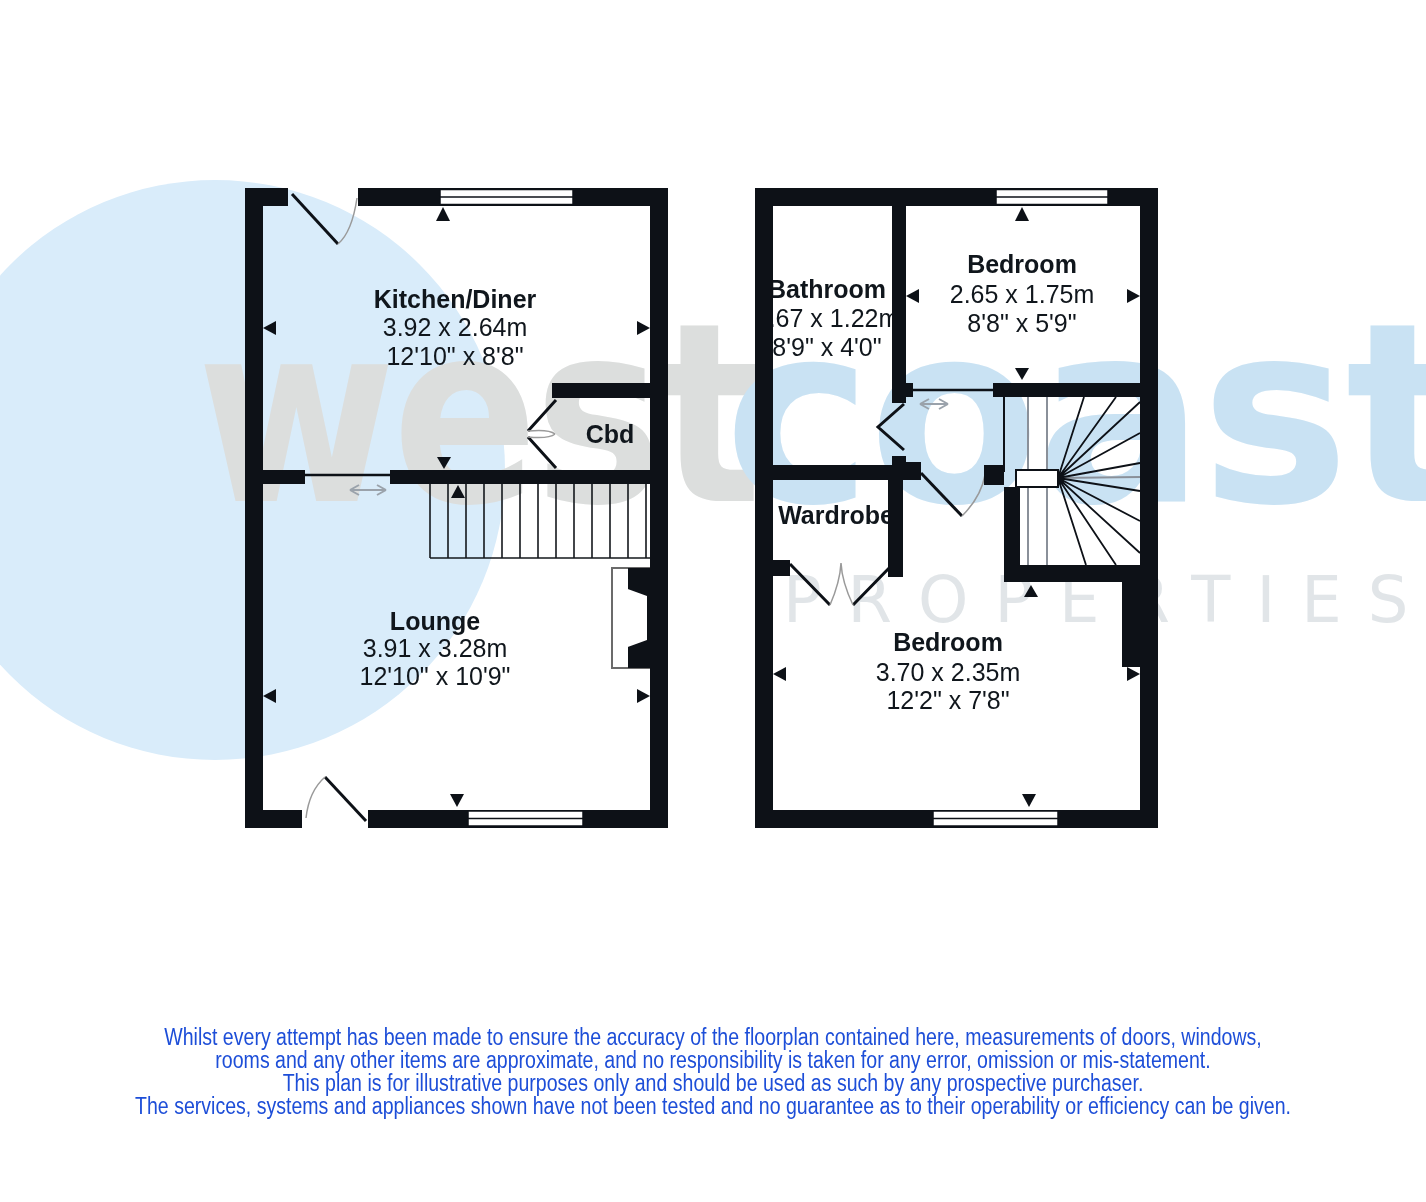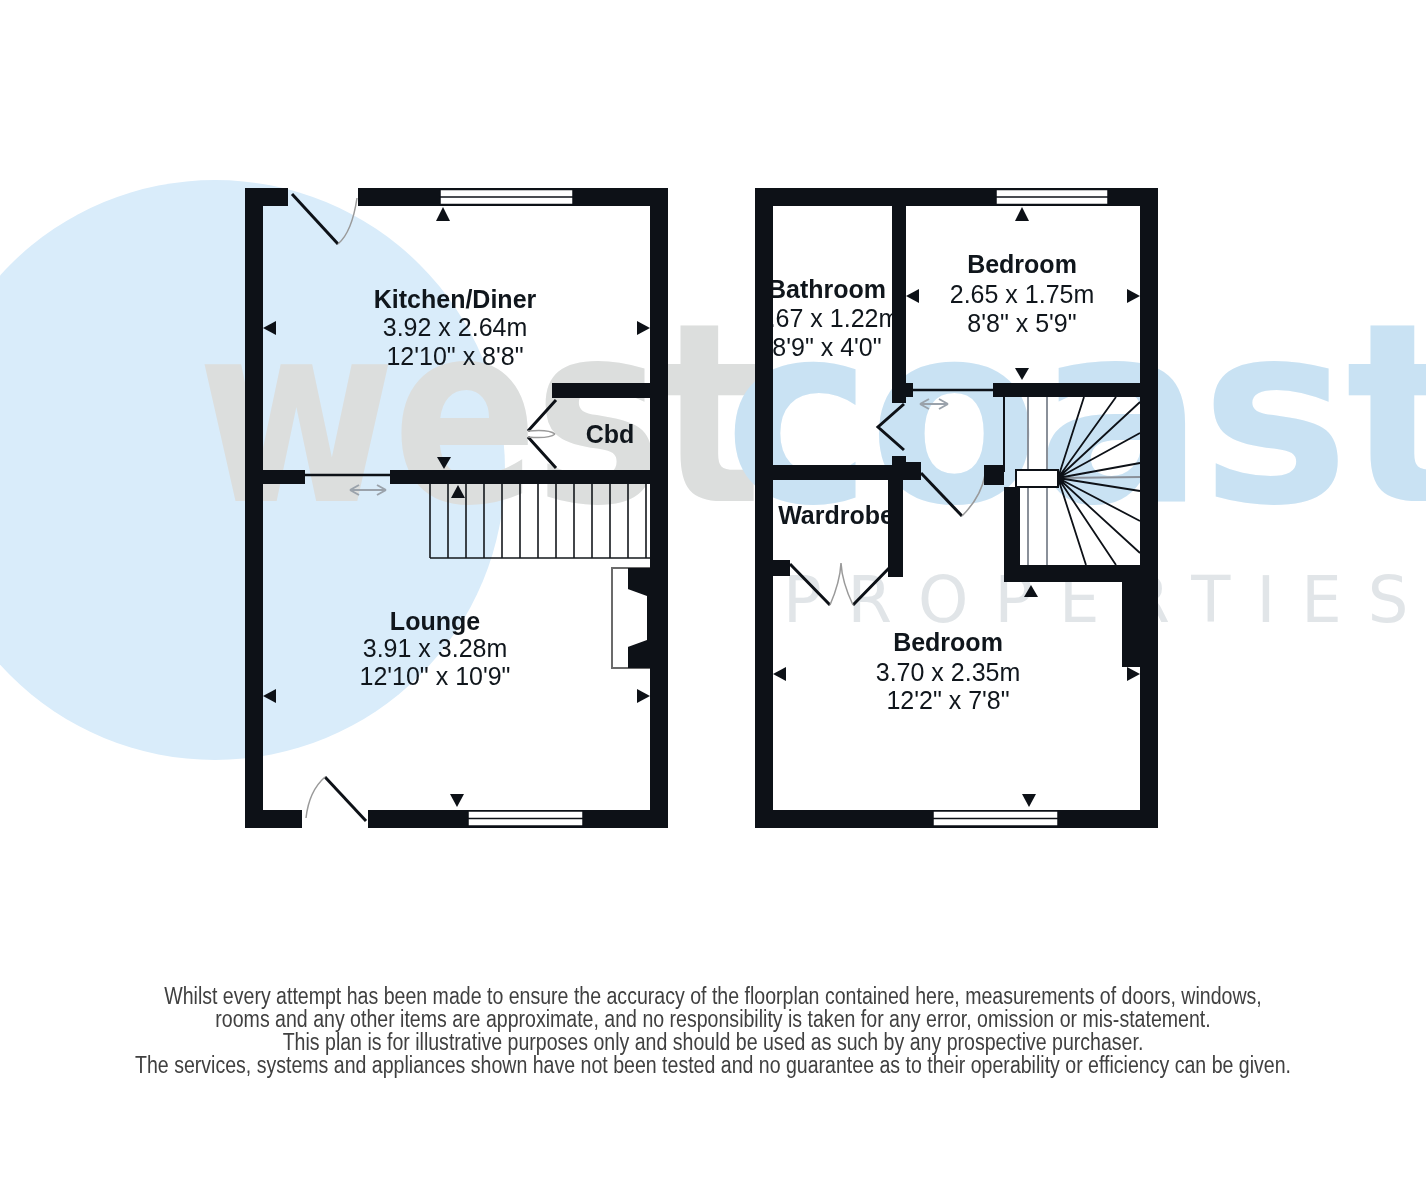--- a/index.html
+++ b/index.html
@@ -13,21 +13,21 @@
   .wm-west{left:197px;color:#dcdedd;transform:scaleX(0.86);letter-spacing:-4px;}
   .wm-coast{left:724px;color:#c9e2f3;letter-spacing:-4px;}
   .wm-props{position:absolute;left:783px;top:568px;font-family:"DejaVu Sans", sans-serif;
             font-weight:normal;font-size:64px;line-height:64px;color:#e1e5e8;
             letter-spacing:26px;white-space:nowrap;}
   
   #plan-svg{position:absolute;left:0;top:0;}
   .room-name{font-family:"Liberation Sans", sans-serif;font-weight:bold;font-size:25px;fill:#10161c;}
   .room-dim{font-family:"Liberation Sans", sans-serif;font-weight:normal;font-size:25px;fill:#10161c;}
   
-  .disclaimer{position:absolute;left:0;top:985px;width:1426px;text-align:center;color:#404040;
+  .disclaimer{position:absolute;left:0;top:1026px;width:1426px;text-align:center;color:#1d4ed8;
               font-family:"Liberation Sans", sans-serif;font-size:23px;line-height:23px;}
   .disclaimer div{transform:scaleX(0.85);}
 </style>
 </head>
 <body>
 
 <div id="stage">
 
   <div class="wm-circle"></div>
   <div class="wm-word wm-west">west</div>

